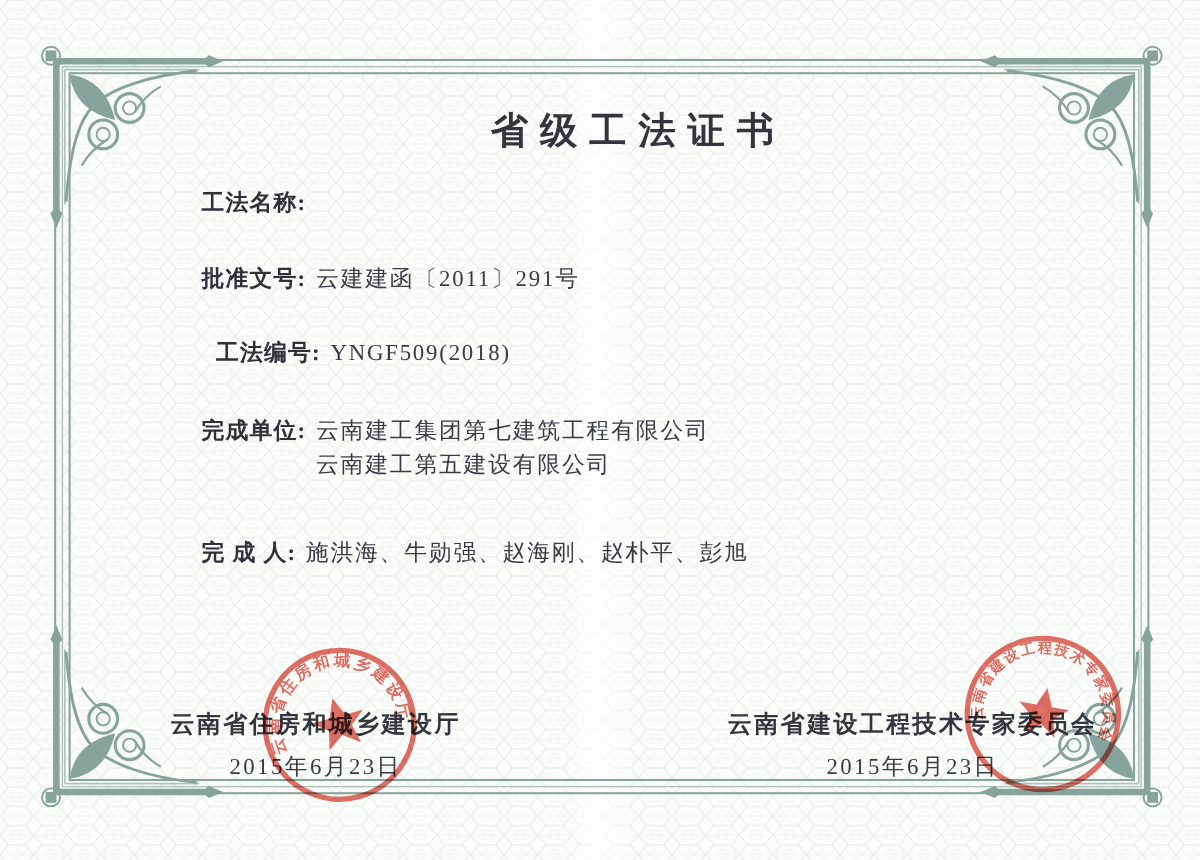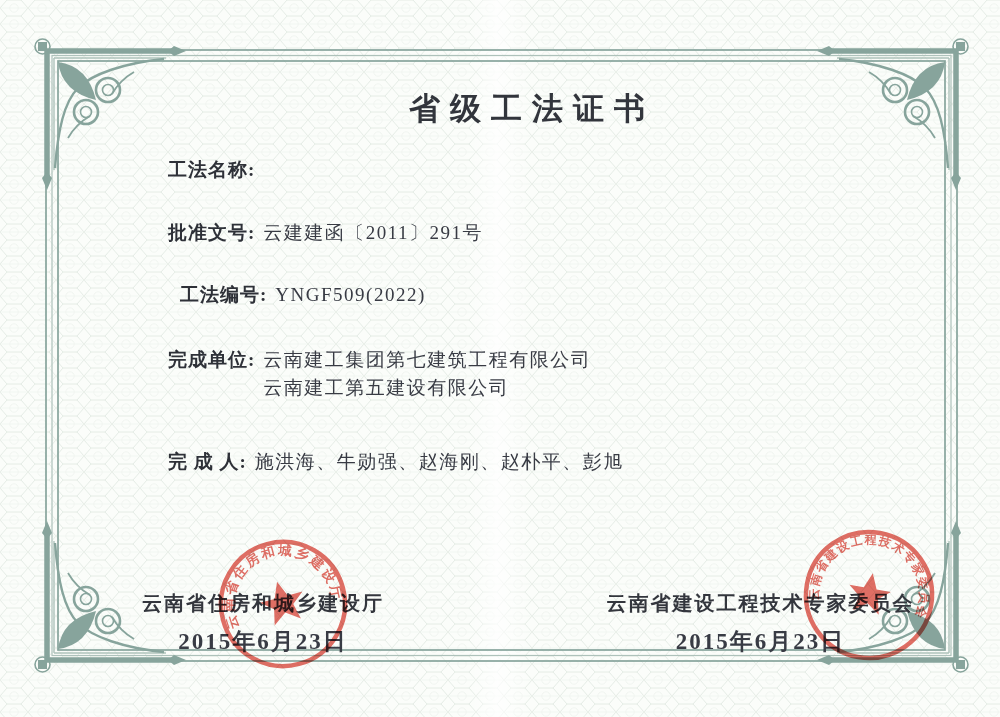--- a/index.html
+++ b/index.html
@@ -47,21 +47,21 @@
   .row-0{top:156px;}
   .row-1{top:219px;}
   .row-2{top:281px;margin-left:12px;}
   .row-3{top:346px;}
   .row-4{top:448px;}
 
   .sig{position:absolute;text-align:center;}
   .sig-left{left:118px;top:590px;width:290px;}
   .sig-right{left:588px;top:590px;width:345px;}
   .sig-org{font-size:20px;font-weight:bold;letter-spacing:2px;color:#33363d;}
-  .sig-date{font-size:23px;margin-top:9px;letter-spacing:2px;color:#383b44;font-weight:bold;}
+  .sig-date{font-size:19px;margin-top:9px;letter-spacing:2px;color:#383b44;}
 
   .seal{position:absolute;mix-blend-mode:multiply;opacity:.82;}
   .seal-left{left:207px;top:528px;transform:rotate(-15deg);}
   .seal-right{left:794px;top:520px;transform:rotate(10deg);}
   .seal-ring{stroke:var(--seal);fill:none;}
   .seal-fill{fill:var(--seal);}
   .seal-text{fill:var(--seal);font-family:"Liberation Serif","DejaVu Serif",serif;font-weight:bold;}
 </style>
 </head>
 <body>
@@ -115,21 +115,21 @@
 
   <div class="field-row row-0">
     <span class="field-label">工法名称:</span>
   </div>
   <div class="field-row row-1">
     <span class="field-label">批准文号:</span>
     <span class="field-value">云建建函〔2011〕291号</span>
   </div>
   <div class="field-row row-2">
     <span class="field-label">工法编号:</span>
-    <span class="field-value">YNGF509(2022)</span>
+    <span class="field-value">YNGF509(2018)</span>
   </div>
   <div class="field-row row-3">
     <span class="field-label">完成单位:</span>
     <span class="field-value">
       <span class="line">云南建工集团第七建筑工程有限公司</span>
       <span class="line">云南建工第五建设有限公司</span>
     </span>
   </div>
   <div class="field-row row-4">
     <span class="field-label">完 成 人:</span>

